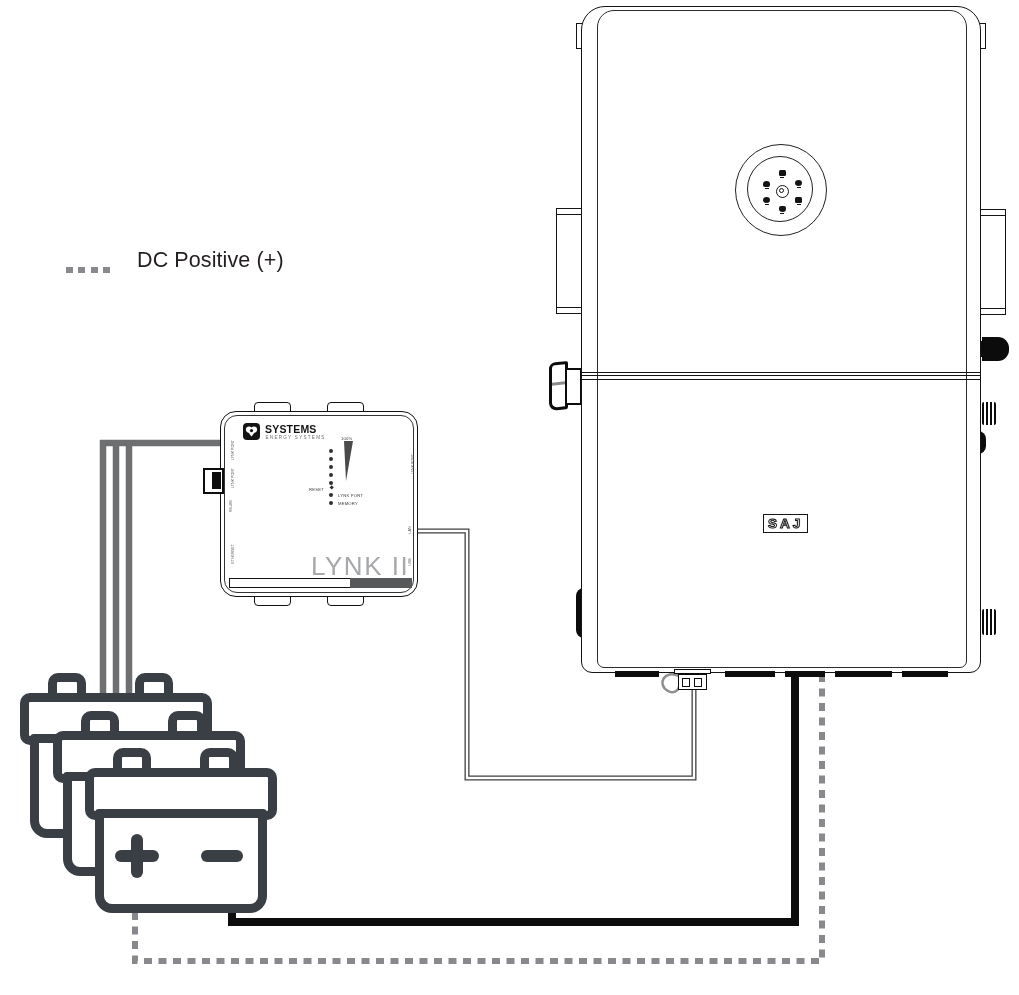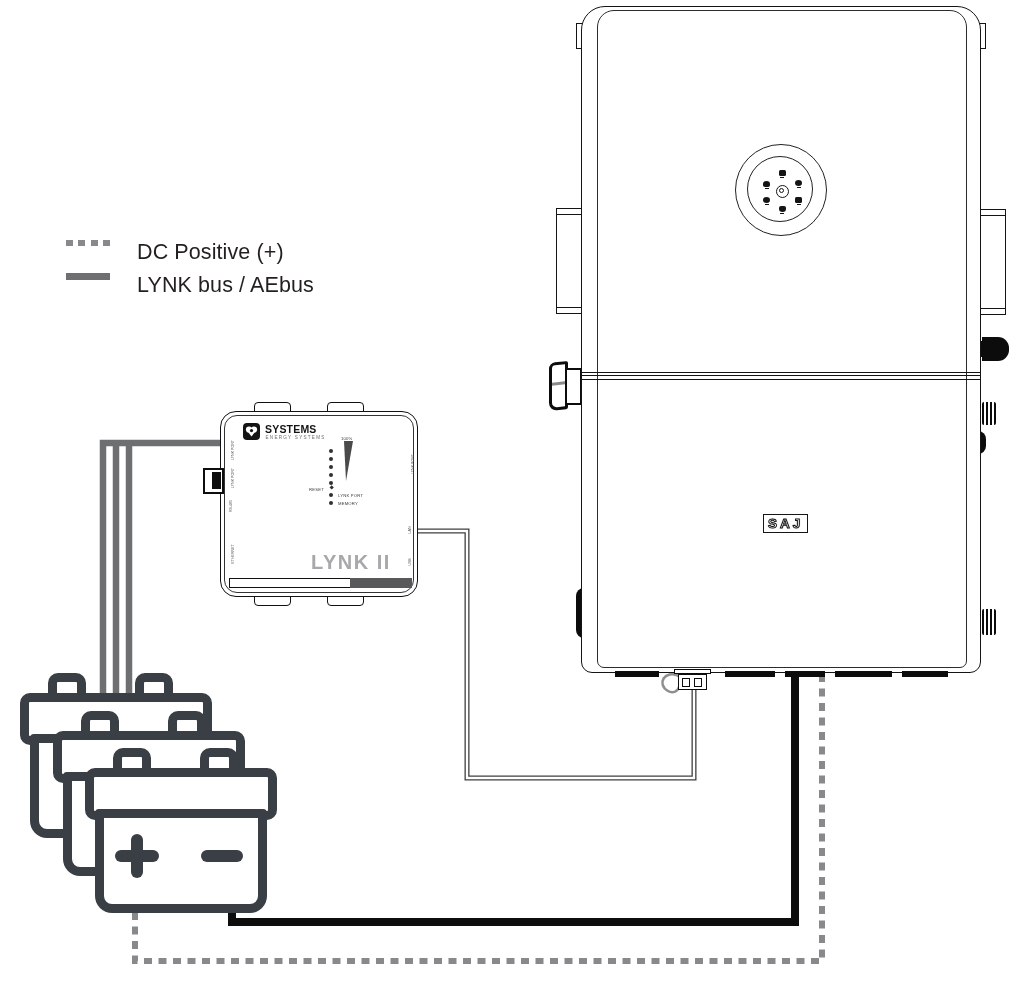--- a/index.html
+++ b/index.html
@@ -2,21 +2,21 @@
 <html style="--wire-positive: #87898c; --wire-negative: #0d0d0d; --wire-comm: #3f3f3f; --wire-bus: #6d6f71; --battery: #3a3f46; --lynk-gray: #a6a8ab; --bar-gray: #58595b; --text: #231f20;"><head>
 <meta charset="utf-8">
 <style>
   html,body{margin:0;padding:0;background:#ffffff;}
   .canvas{position:relative;width:1019px;height:995px;background:#fff;overflow:hidden;
           font-family:"Liberation Sans",sans-serif;}
   .abs{position:absolute;}
 
   
   .legend{position:absolute;left:66px;top:240px;width:480px;}
-  .legend-row{position:relative;height:32.5px;display:flex;align-items:flex-start;}
+  .legend-row{position:relative;height:32.5px;display:flex;align-items:flex-end;}
   .swatch{width:44px;height:8px;margin-right:27px;flex:0 0 44px;}
   .sw-pos{height:6px;background:repeating-linear-gradient(90deg,var(--wire-positive) 0 7px,transparent 7px 12.5px);}
   .sw-neg{height:7px;background:var(--wire-negative);}
   .sw-comm{height:7px;border-top:1.7px solid #1c1c1c;border-bottom:1.7px solid #1c1c1c;background:transparent;}
   .sw-bus{height:7px;background:var(--wire-bus);}
   .legend-label{font-size:21.5px;color:var(--text);letter-spacing:0.1px;}
 
   
   svg.wires{position:absolute;left:0;top:0;z-index:1;}
 
@@ -43,21 +43,21 @@
   .lynk-inner{position:absolute;left:3px;top:3px;right:3px;bottom:3px;border:1px solid #333;border-radius:13px;}
   .lynk-port-left{position:absolute;left:-17px;top:57px;width:21px;height:26px;border:2.4px solid #0d0d0d;
                   background:#fff;box-sizing:border-box;}
   .lynk-port-left .pin{position:absolute;right:1px;top:2px;width:9px;height:17px;background:#0d0d0d;}
   .logo-ico{position:absolute;left:22px;top:11px;width:17px;height:17px;background:#141414;border-radius:4px;}
   .brand{position:absolute;left:44px;top:11px;font-size:10.5px;font-weight:bold;color:#141414;letter-spacing:.2px;}
   .brand-sub{position:absolute;left:44.5px;top:23px;font-size:4.6px;color:#6e6e6e;letter-spacing:1.25px;}
   .led{position:absolute;width:4px;height:4px;border-radius:50%;background:#303030;}
   .tiny{position:absolute;font-size:4.2px;color:#3c3c3c;letter-spacing:.2px;white-space:nowrap;}
   .side-label{position:absolute;font-size:3.6px;color:#555;transform:rotate(-90deg);transform-origin:center;white-space:nowrap;}
-  .lynk-name{position:absolute;left:90px;top:139px;font-size:20px;font-weight:bold;color:var(--lynk-gray);letter-spacing:1.5px;}
+  .lynk-name{position:absolute;left:90px;top:139px;font-size:26px;font-weight:normal;color:var(--lynk-gray);letter-spacing:1.5px;}
   .lynk-bar{position:absolute;left:8px;top:166px;width:183px;height:10px;border:1.2px solid #111;background:#fff;box-sizing:border-box;}
   .lynk-bar .gray{position:absolute;right:-1px;top:-1.2px;width:62px;height:10px;background:var(--bar-gray);}
 
   
   .inverter{position:absolute;left:581px;top:6px;width:400px;height:667px;z-index:2;}
   .inv-body{position:absolute;left:0;top:0;width:400px;height:667px;background:#fff;border:1.7px solid #141414;
             border-radius:24px 24px 11px 11px;box-sizing:border-box;}
   .inv-inner{position:absolute;left:15px;top:3px;right:13px;bottom:4px;border:1px solid #2c2c2c;
              border-radius:17px 17px 7px 7px;}
   .inv-divider{position:absolute;left:0;top:366px;width:400px;height:8px;border-top:1.6px solid #141414;
@@ -109,24 +109,20 @@
     <path d="M 135 912 L 135 961 L 822 961 L 822 676" fill="none" style="stroke:var(--wire-positive)" stroke-width="6" stroke-dasharray="8 6.5" stroke-linejoin="miter"></path>
 
     <path d="M 679 676 C 665 669 656 684 668 691 C 673 694 678 691 679 687" fill="none" stroke="#8f8f8f" stroke-width="2.6"></path>
   </svg>
 
   <div class="legend">
     <div class="legend-row">
       <div class="swatch sw-pos"></div>
       <span class="legend-label">DC Positive (+)</span>
     </div>
-    <div class="legend-row">
-      <div class="swatch sw-bus"></div>
-      <span class="legend-label">LYNK bus / AEbus</span>
-    </div>
   </div>
 
   <div class="battery" style="left:20px;top:673px;">
     <div class="bat-term" style="left:28px;top:0;"></div>
     <div class="bat-term" style="left:115px;top:0;"></div>
     <div class="bat-lid"></div>
     <div class="bat-body"></div>
   </div>
 
   <div class="battery" style="left:53px;top:711px;">

